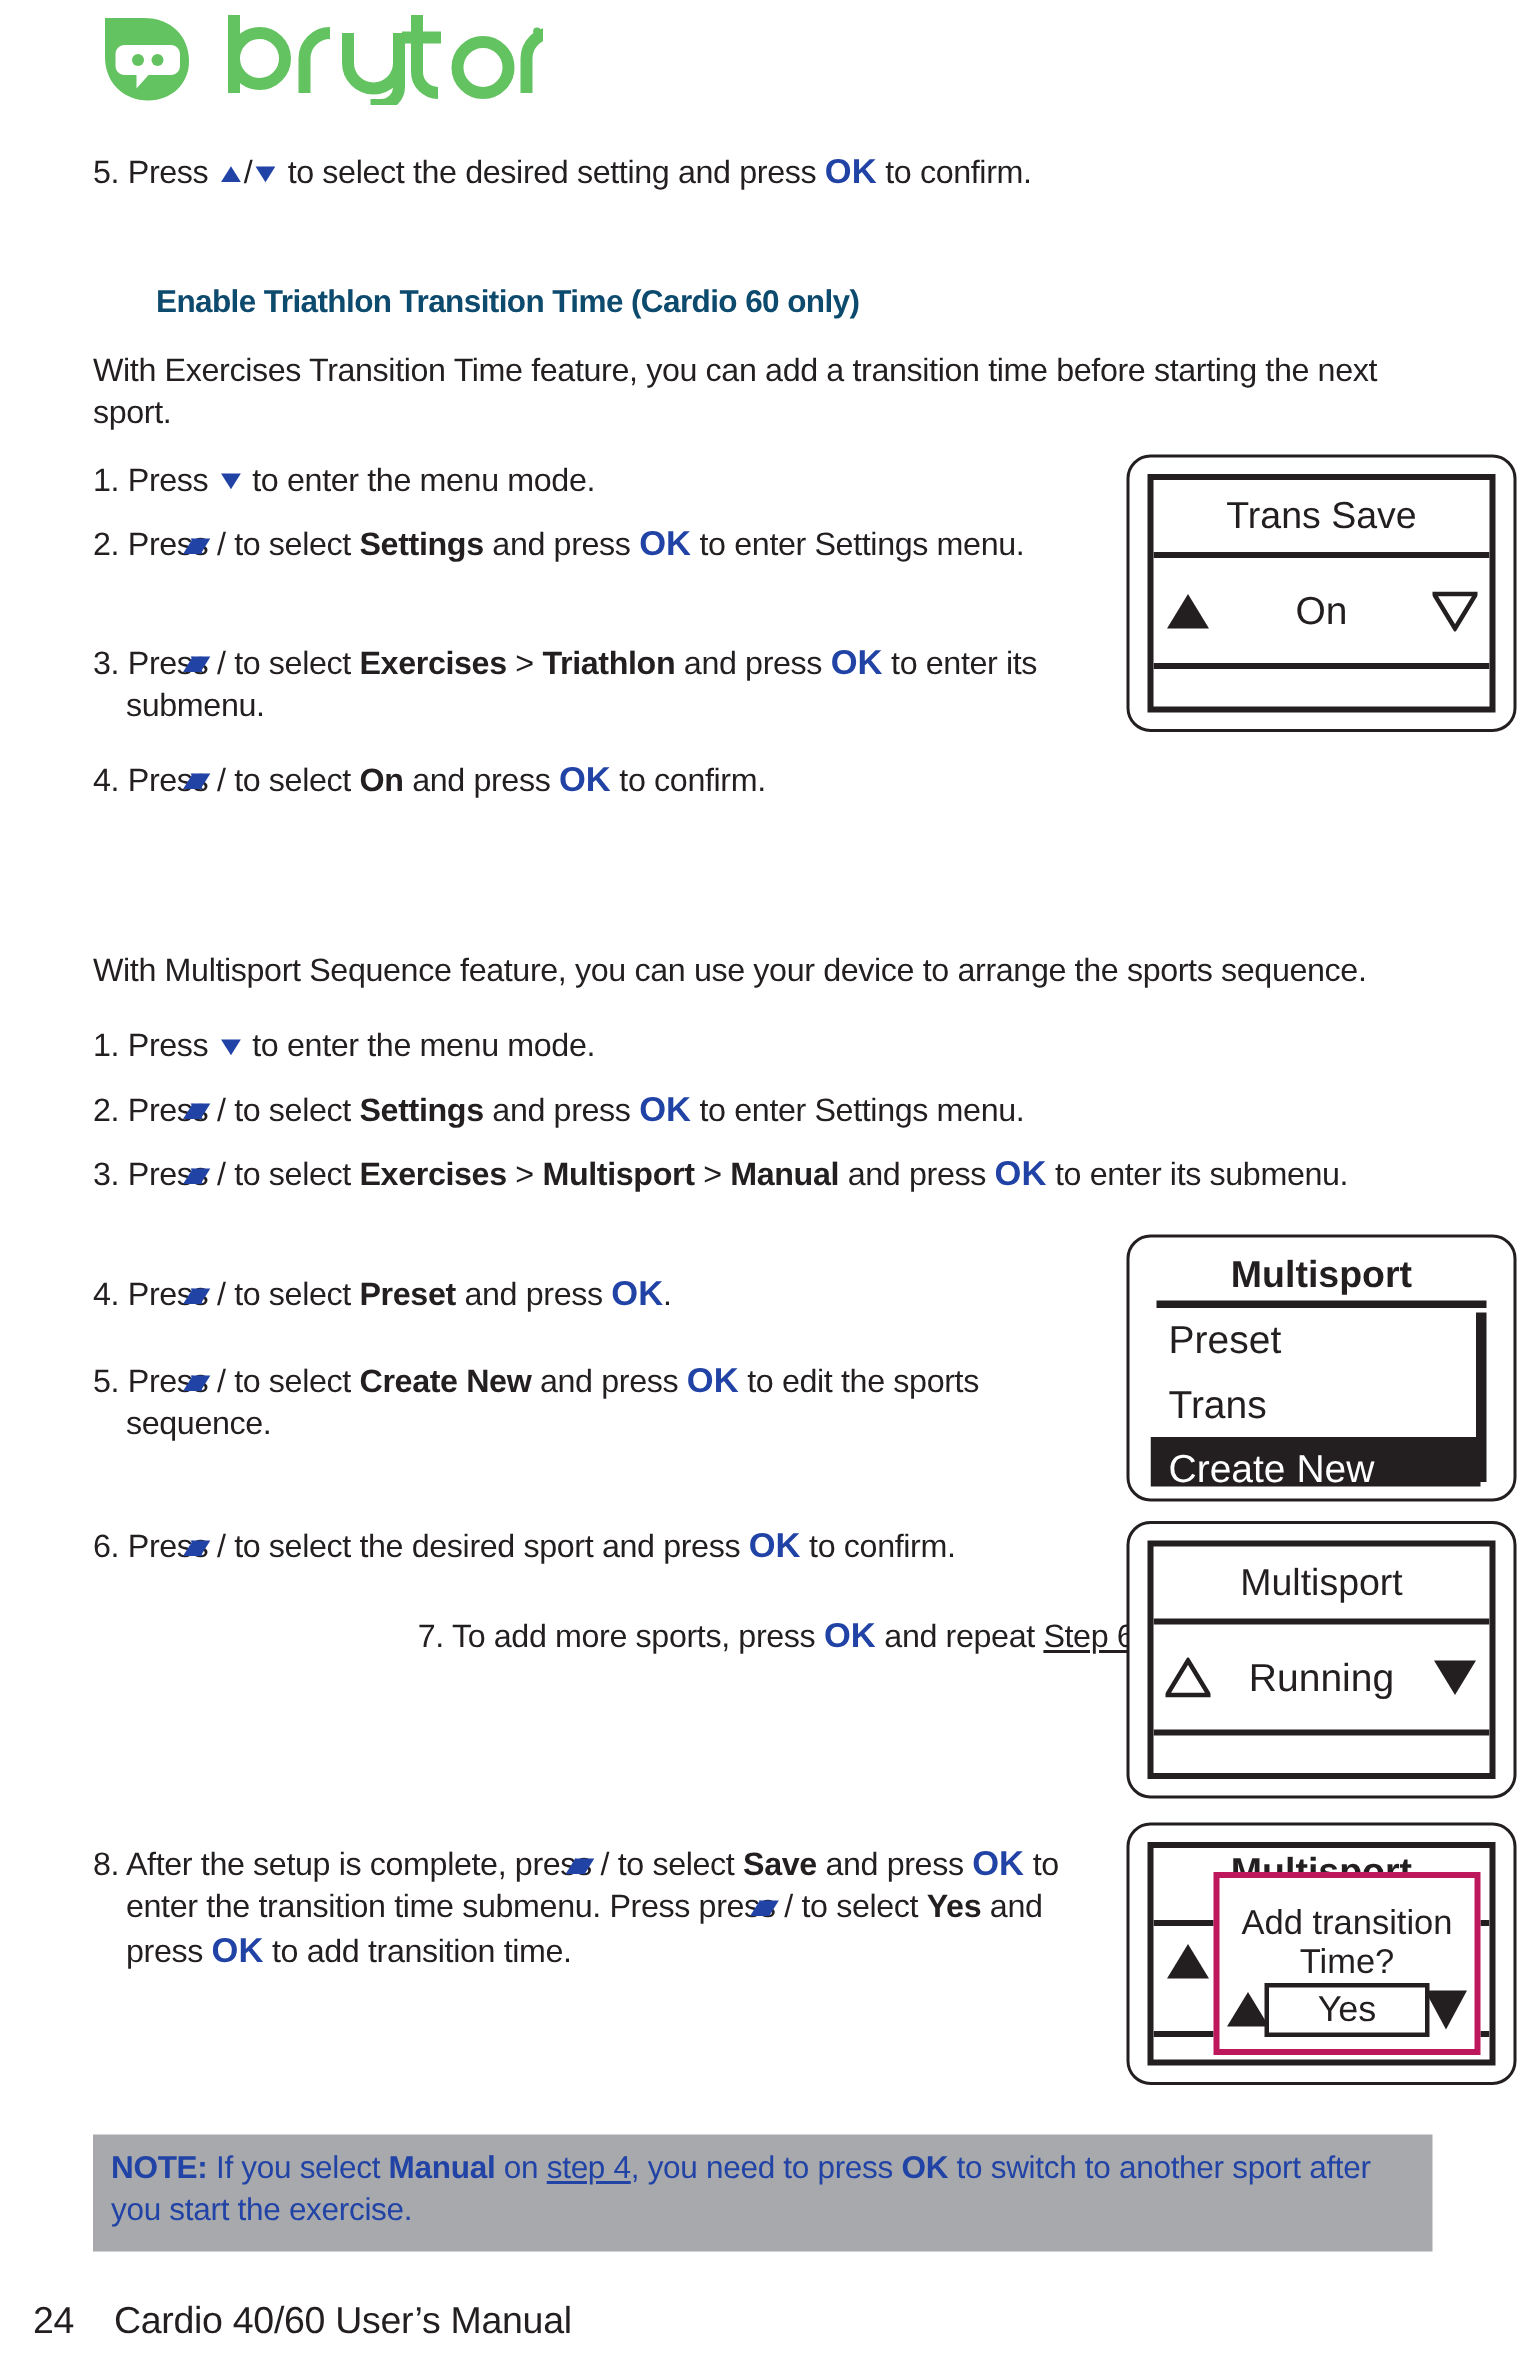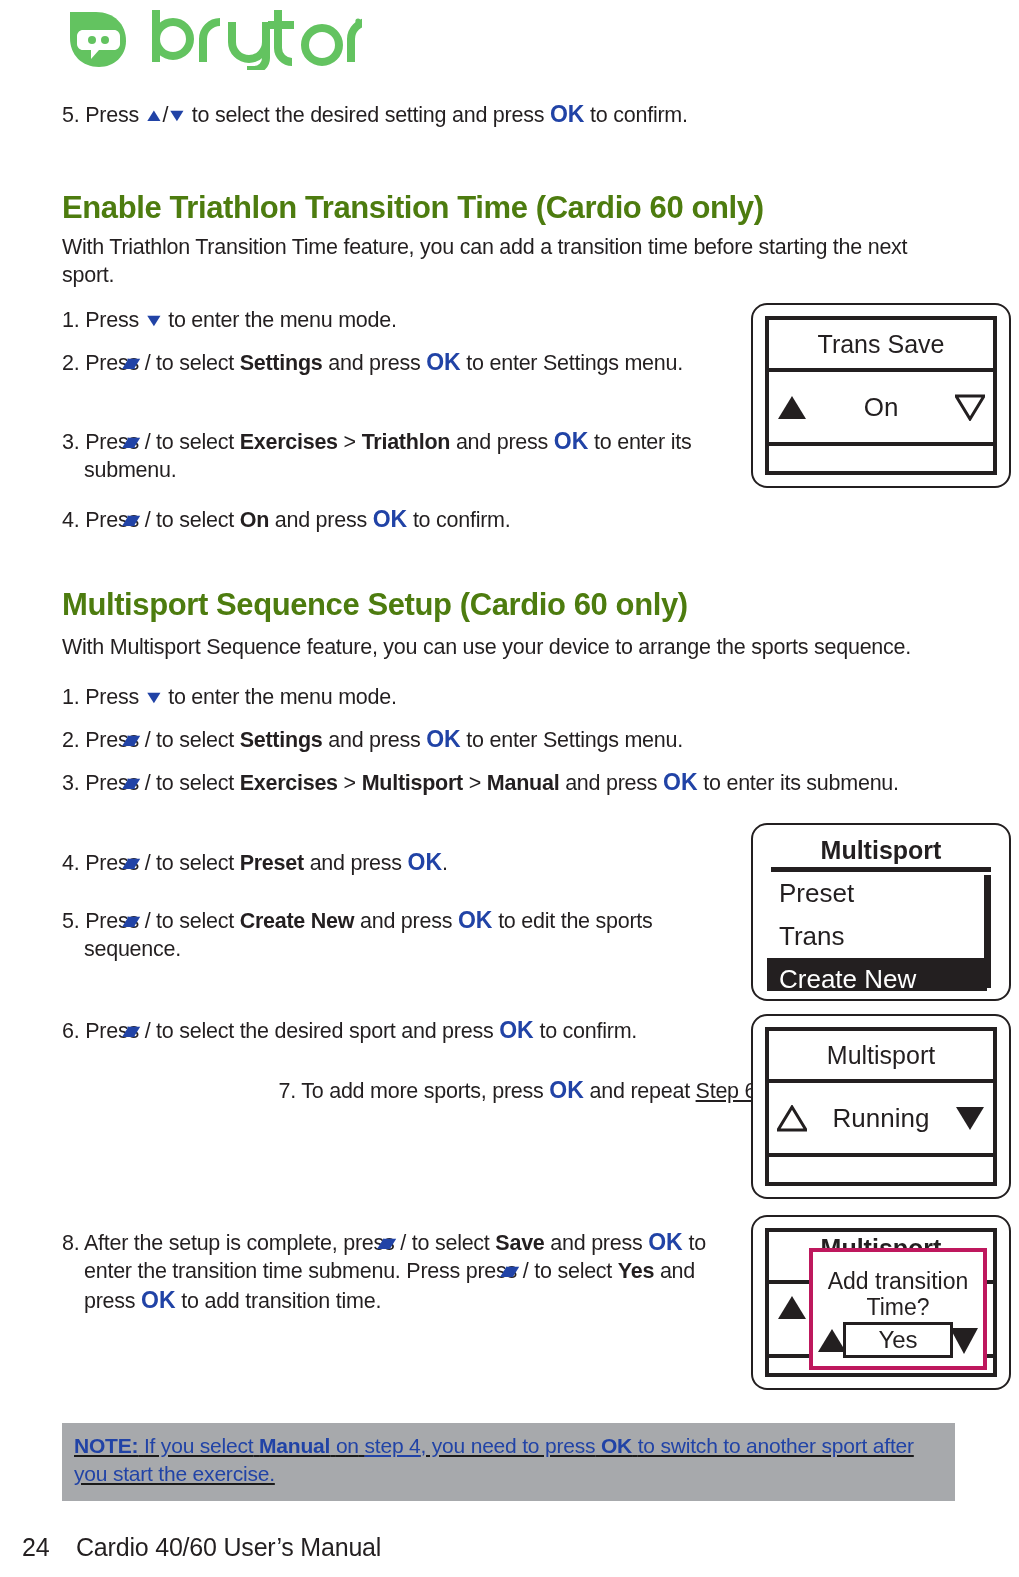--- a/index.html
+++ b/index.html
@@ -40,24 +40,25 @@
     color: #231f20;
     line-height: 1.30;
   }
 
   .body-text {
     font-size: 21.5px;
     letter-spacing: -0.25px;
   }
 
   .heading {
-    font-size: 31px;
+    font-size: 21px;
     font-weight: bold;
     letter-spacing: -0.4px;
-    color: #4d7c0f;
+    color: #0c4a6e;
+    margin-left: 42px;
   }
 
   .step {
     font-size: 21.5px;
     letter-spacing: -0.25px;
   }
   .step .hang {
     display: block;
     padding-left: 22px;
     text-indent: -22px;
@@ -88,21 +89,20 @@
   
   #note-box {
     position: absolute;
     left: 62px;
     top: 1423px;
     width: 893px;
     height: 78px;
     background: #a7a9ac;
     box-sizing: border-box;
     padding: 9px 12px 0 12px;
-    text-decoration: underline;
   }
   #note-box .note-text {
     font-size: 21px;
     color: #2143a6;
     line-height: 1.35;
     letter-spacing: -0.2px;
   }
   #note-box .note-text b { font-weight: bold; }
 
   
@@ -316,21 +316,21 @@
     <span>5.</span>
     <span>Press</span>
     <span class="arrow-up">▲</span><span class="sep">/</span><span class="arrow-dn">▼</span>
     <span>to select the desired setting and press</span>
     <span class="ok">OK</span>
     <span>to confirm.</span>
   </div>
 
   <div class="txt heading" style="left:62px; top:188px; width:880px;">Enable Triathlon Transition Time (Cardio 60 only)</div>
 
-  <div class="txt body-text" style="left:62px; top:234px; width:895px;">With Triathlon Transition Time feature, you can add a transition time before starting the next sport.</div>
+  <div class="txt body-text" style="left:62px; top:234px; width:895px;">With Exercises Transition Time feature, you can add a transition time before starting the next sport.</div>
 
   <div class="txt step" style="left:62px; top:307px; width:660px;">
     
     <span>1.</span>
     <span>Press</span>
     <span class="arrow-dn">▼</span>
     <span>to enter the menu mode.</span>
   </div>
 
   <div class="txt step" style="left:62px; top:348px; width:665px;">
@@ -387,21 +387,20 @@
         <div class="tri">
           <svg width="30" height="27" viewBox="0 0 30 27">
               <polygon points="1,2 29,2 15,25" fill="none" stroke="#231f20" stroke-width="3"></polygon>
             </svg>
         </div>
       </div>
       <div class="row-bottom"></div>
     </div>
   </div>
 
-  <div class="txt heading" style="left:62px; top:585px; width:900px;">Multisport Sequence Setup (Cardio 60 only)</div>
 
   <div class="txt body-text" style="left:62px; top:634px; width:910px;">With Multisport Sequence feature, you can use your device to arrange the sports sequence.</div>
 
   <div class="txt step" style="left:62px; top:684px; width:700px;">
     <span>1.</span>
     <span>Press</span>
     <span class="arrow-dn">▼</span>
     <span>to enter the menu mode.</span>
   </div>
 

